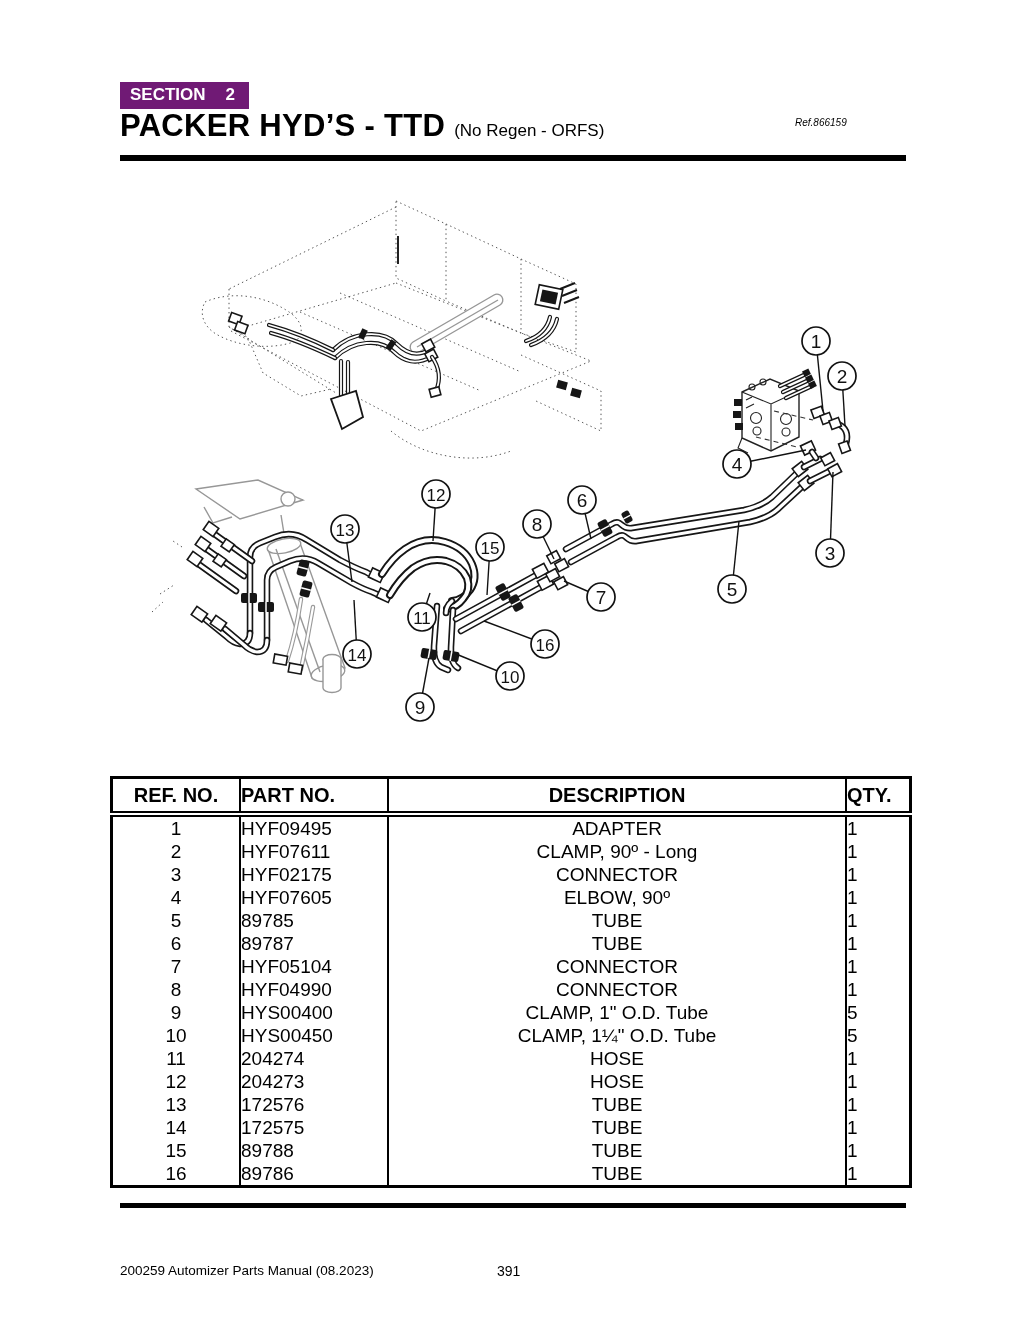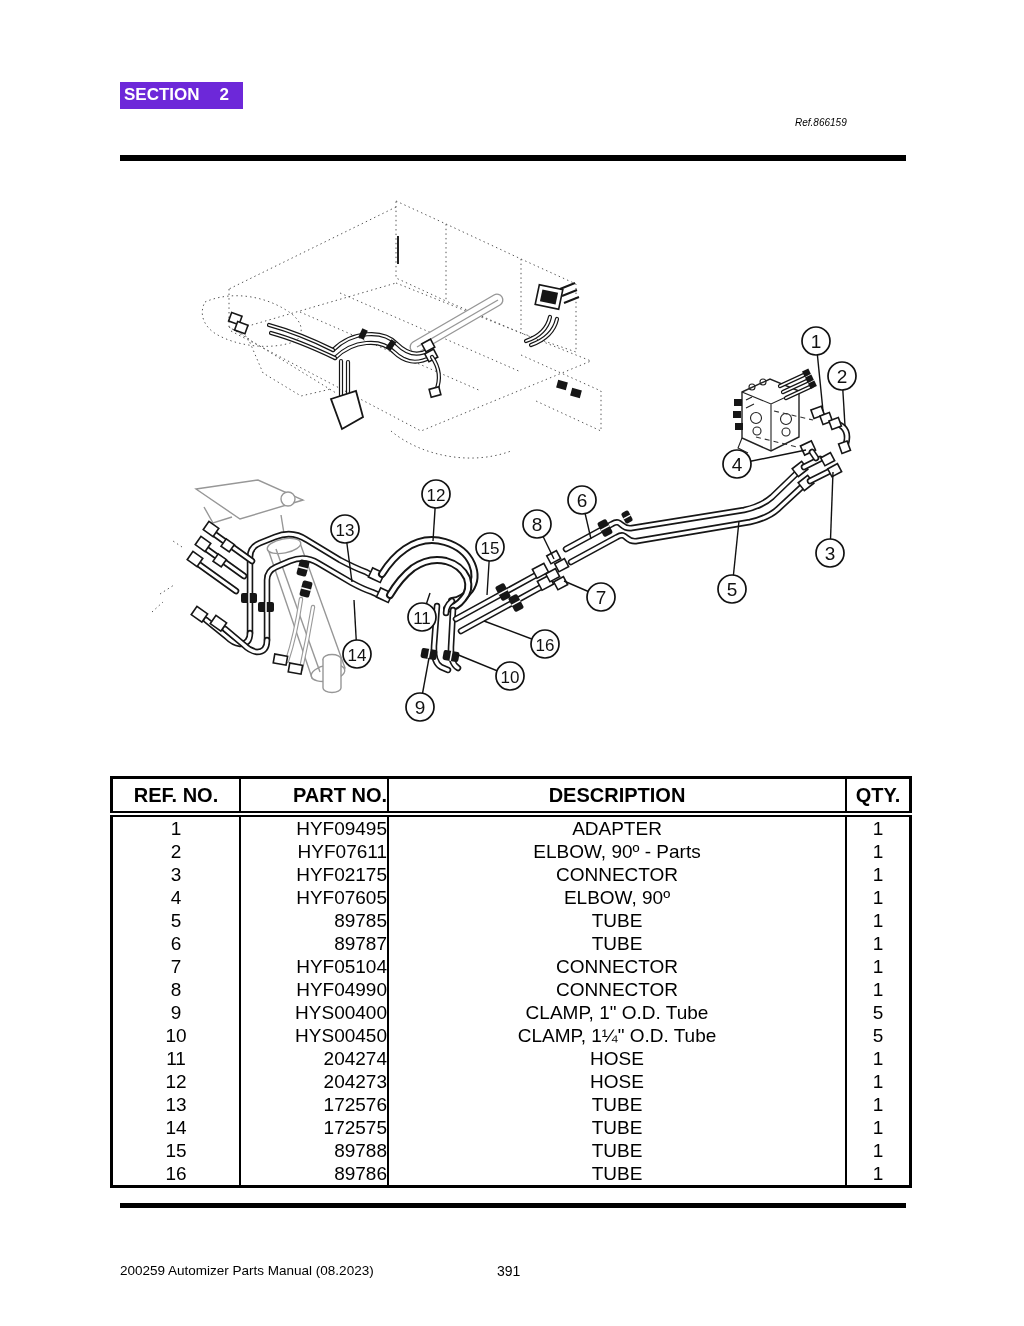--- a/index.html
+++ b/index.html
@@ -1,20 +1,20 @@
 <!DOCTYPE html>
 <html><head>
 <meta charset="utf-8">
 <style>
   html,body{margin:0;padding:0;background:#ffffff;}
   .page{position:relative;width:1024px;height:1326px;background:#fff;overflow:hidden;
         font-family:"Liberation Sans",sans-serif;color:#000;}
   
-  .section-badge{position:absolute;left:120px;top:82px;background:#6d28d9;color:#fff;
-    font-weight:bold;font-size:17px;padding:3px 14px 4px 4px;white-space:nowrap;}
+  .section-badge{position:absolute;left:120px;top:82px;background:#701a75;color:#fff;
+    font-weight:bold;font-size:17px;padding:3px 14px 4px 10px;white-space:nowrap;}
   .section-badge .num{margin-left:20px;}
   .title-line{position:absolute;left:120px;top:108px;white-space:nowrap;}
   .title-line .big{font-size:31px;font-weight:bold;letter-spacing:.3px;}
   .title-line .sub{font-size:17px;font-weight:normal;margin-left:9px;}
   .ref-no{position:absolute;left:795px;top:117px;font-size:10px;font-style:italic;}
   .rule-top{position:absolute;left:120px;top:155px;width:786px;height:6px;background:#000;}
   
   svg.diagram{position:absolute;left:0;top:0;width:1024px;height:770px;}
   .dash{fill:none;stroke:#555;stroke-width:1;stroke-dasharray:1.4 3.2;}
   .dash2{fill:none;stroke:#333;stroke-width:1.1;stroke-dasharray:5 4;}
@@ -37,37 +37,40 @@
   .callout-num{font-family:"Liberation Sans",sans-serif;font-size:19px;fill:#111;text-anchor:middle;}
   .callout-num.two{font-size:17px;}
   
   table.parts{position:absolute;left:110px;top:776px;width:796px;border-collapse:collapse;
     border:3px solid #000;table-layout:fixed;}
   table.parts th{border-left:2px solid #000;border-right:2px solid #000;
     border-bottom:6px double #000;font-size:20px;font-weight:bold;height:32px;padding:0;}
   table.parts td{border-left:2px solid #000;border-right:2px solid #000;
     font-size:19px;height:23px;padding:0;line-height:1;vertical-align:middle;}
   .c0{width:126px;text-align:center;}
-  .c1{width:146px;text-align:right;}
+  .c1{width:146px;text-align:left;}
   td.c1{padding-left:15px;margin-left:48px;}
   .c2{width:456px;text-align:center;}
   td.c2{padding-left:12px;}
-  .c3{width:62px;text-align:center;}
+  .c3{width:62px;text-align:left;}
   
   .rule-bottom{position:absolute;left:120px;top:1203px;width:786px;height:5px;background:#000;}
   .footer-left{position:absolute;left:120px;top:1263px;font-size:13.5px;}
   .footer-page{position:absolute;left:497px;top:1263px;font-size:14px;}
 </style>
 </head>
 <body>
 
 <div class="page">
 
   <div class="section-badge">
     <span>SECTION</span><span class="num">2</span>
+  </div>
+  <div class="title-line">
+    <span class="big">PACKER HYD’S - TTD</span><span class="sub">(No Regen - ORFS)</span>
   </div>
   <div class="ref-no">Ref.866159</div>
   <div class="rule-top"></div>
 
   <svg class="diagram" viewBox="0 0 1024 770">
 
     <g>
       <path class="dash" d="M396,201 L446,224 L446,301 L396,278 Z"></path>
       <path class="dash" d="M446,224 L521,259 L521,333 L446,301"></path>
       <path class="dash" d="M521,259 L576,284 L576,352 L521,333"></path>
@@ -350,21 +353,21 @@
     <tbody id="tbody">
         <tr>
           <td class="c0">1</td>
           <td class="c1">HYF09495</td>
           <td class="c2">ADAPTER</td>
           <td class="c3">1</td>
         </tr>
         <tr>
           <td class="c0">2</td>
           <td class="c1">HYF07611</td>
-          <td class="c2">ELBOW, 90º - Parts</td>
+          <td class="c2">CLAMP, 90º - Long</td>
           <td class="c3">1</td>
         </tr>
         <tr>
           <td class="c0">3</td>
           <td class="c1">HYF02175</td>
           <td class="c2">CONNECTOR</td>
           <td class="c3">1</td>
         </tr>
         <tr>
           <td class="c0">4</td>

